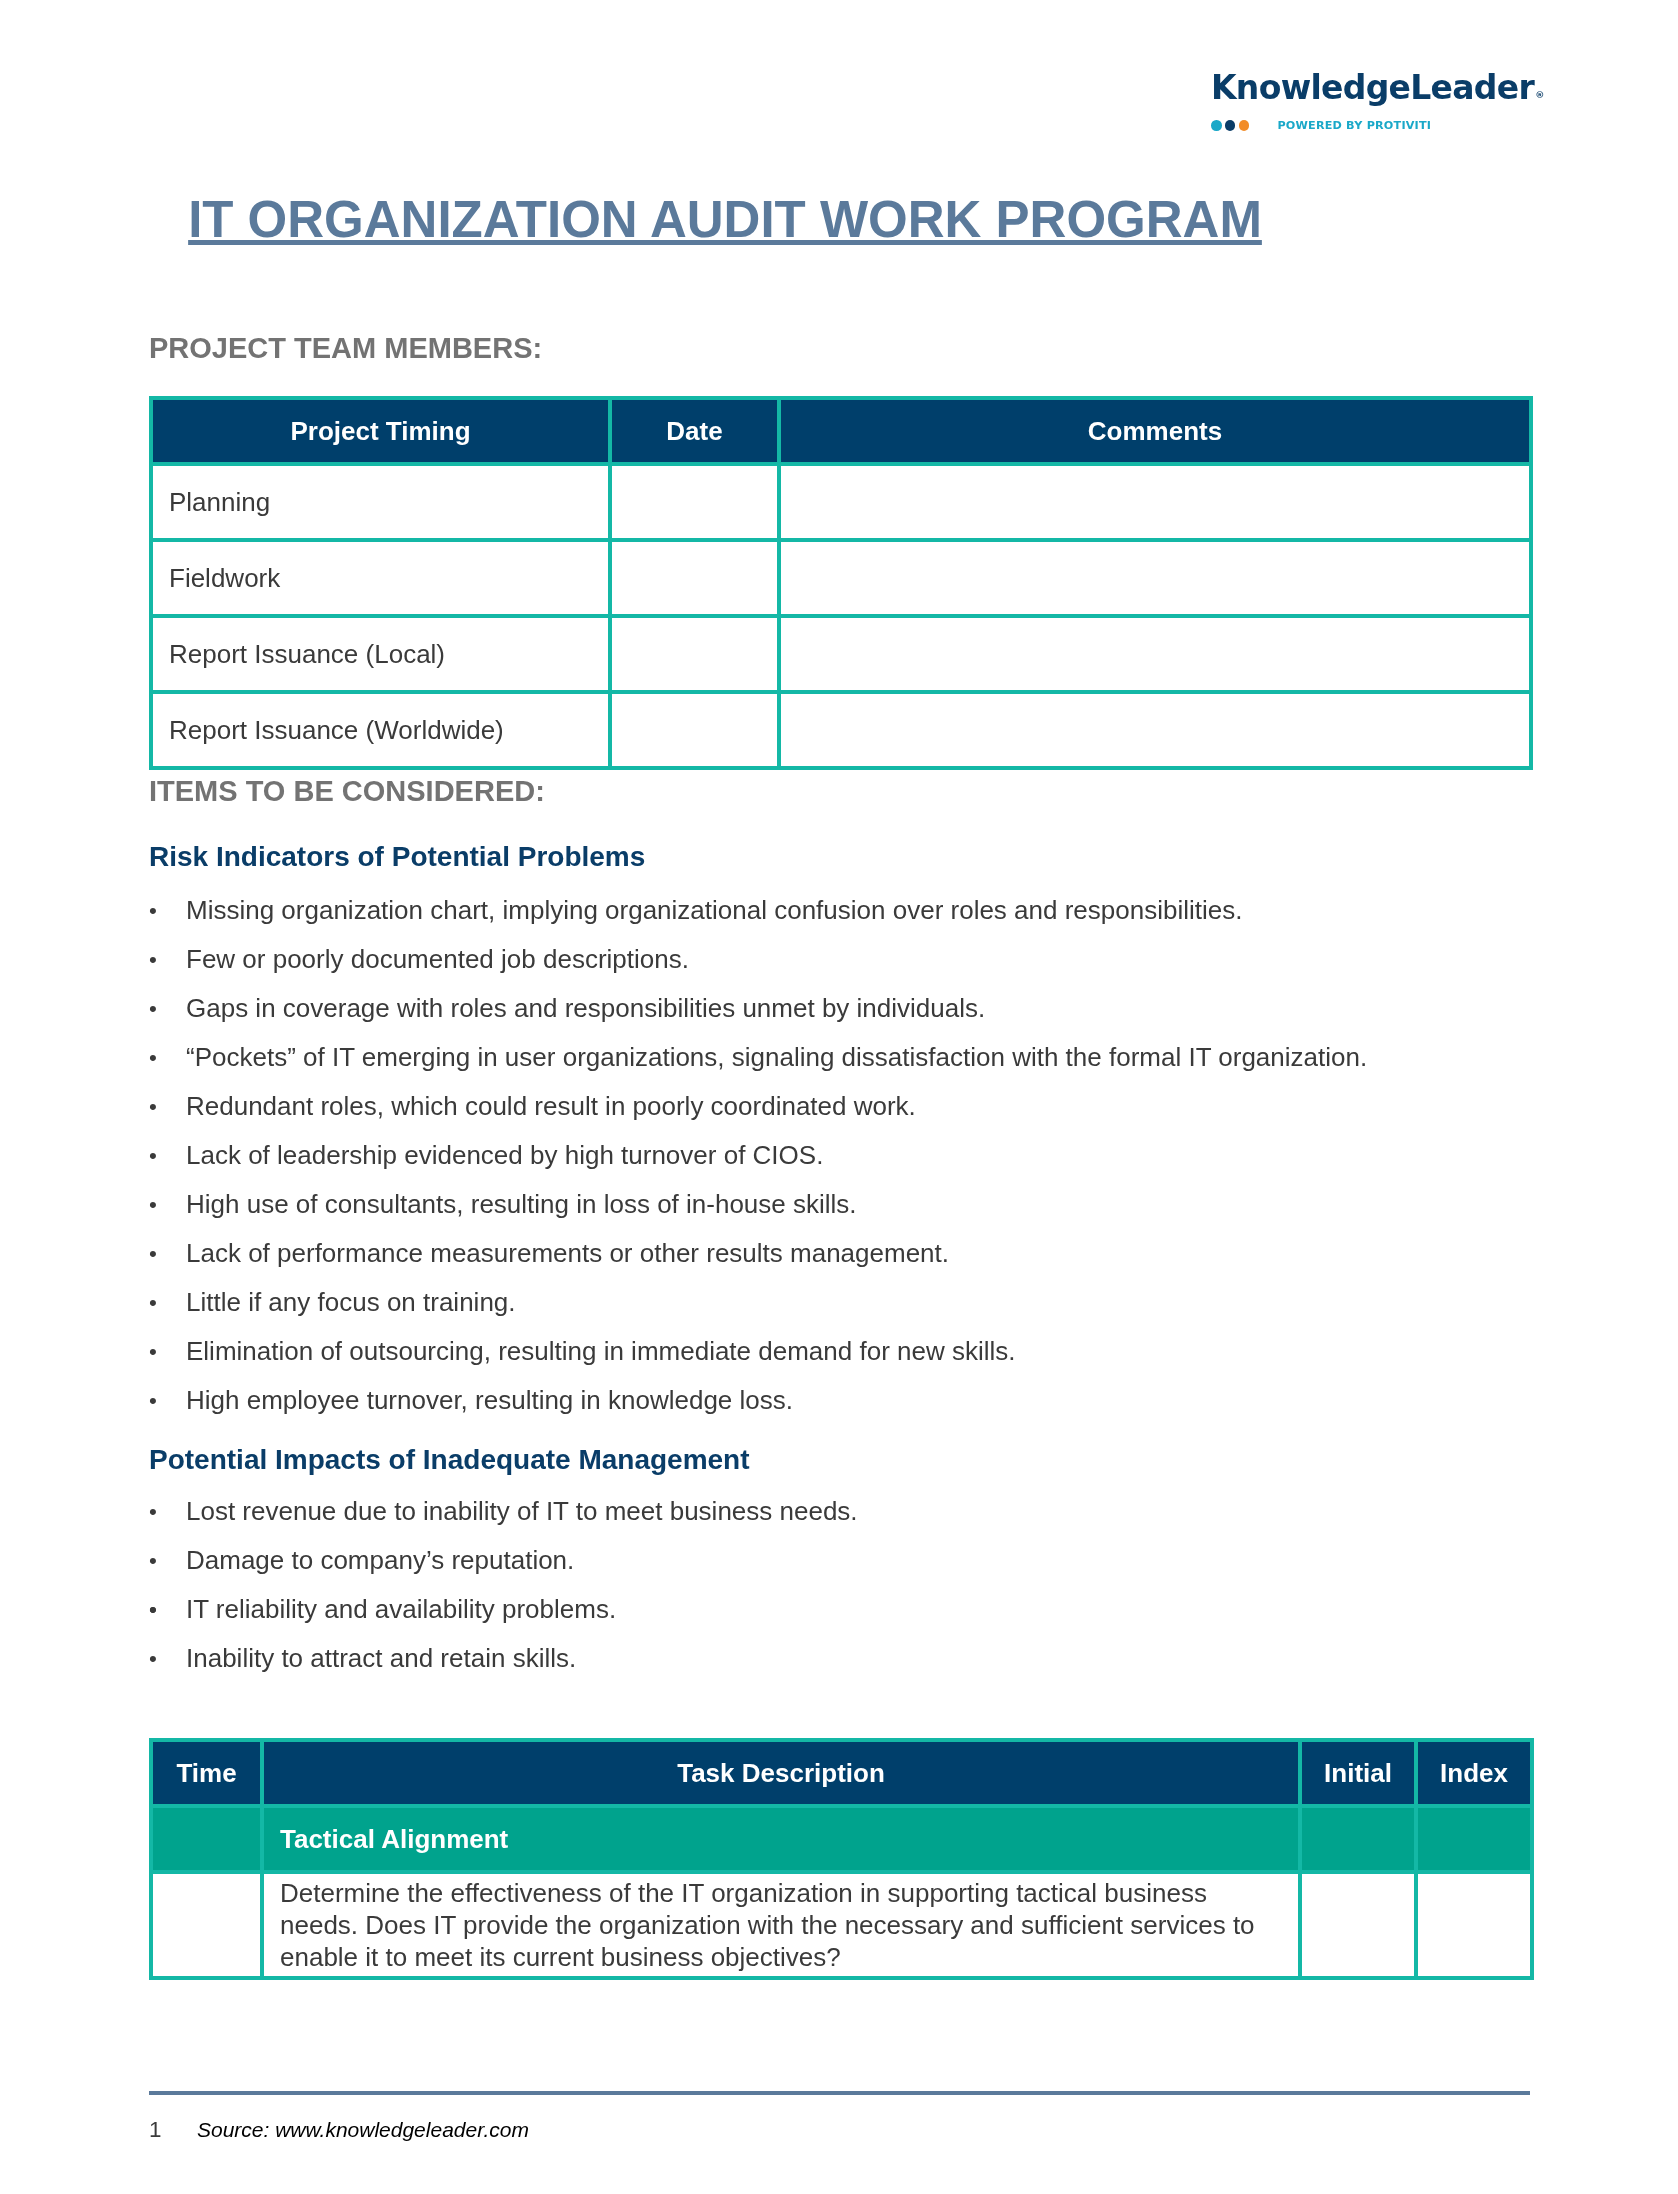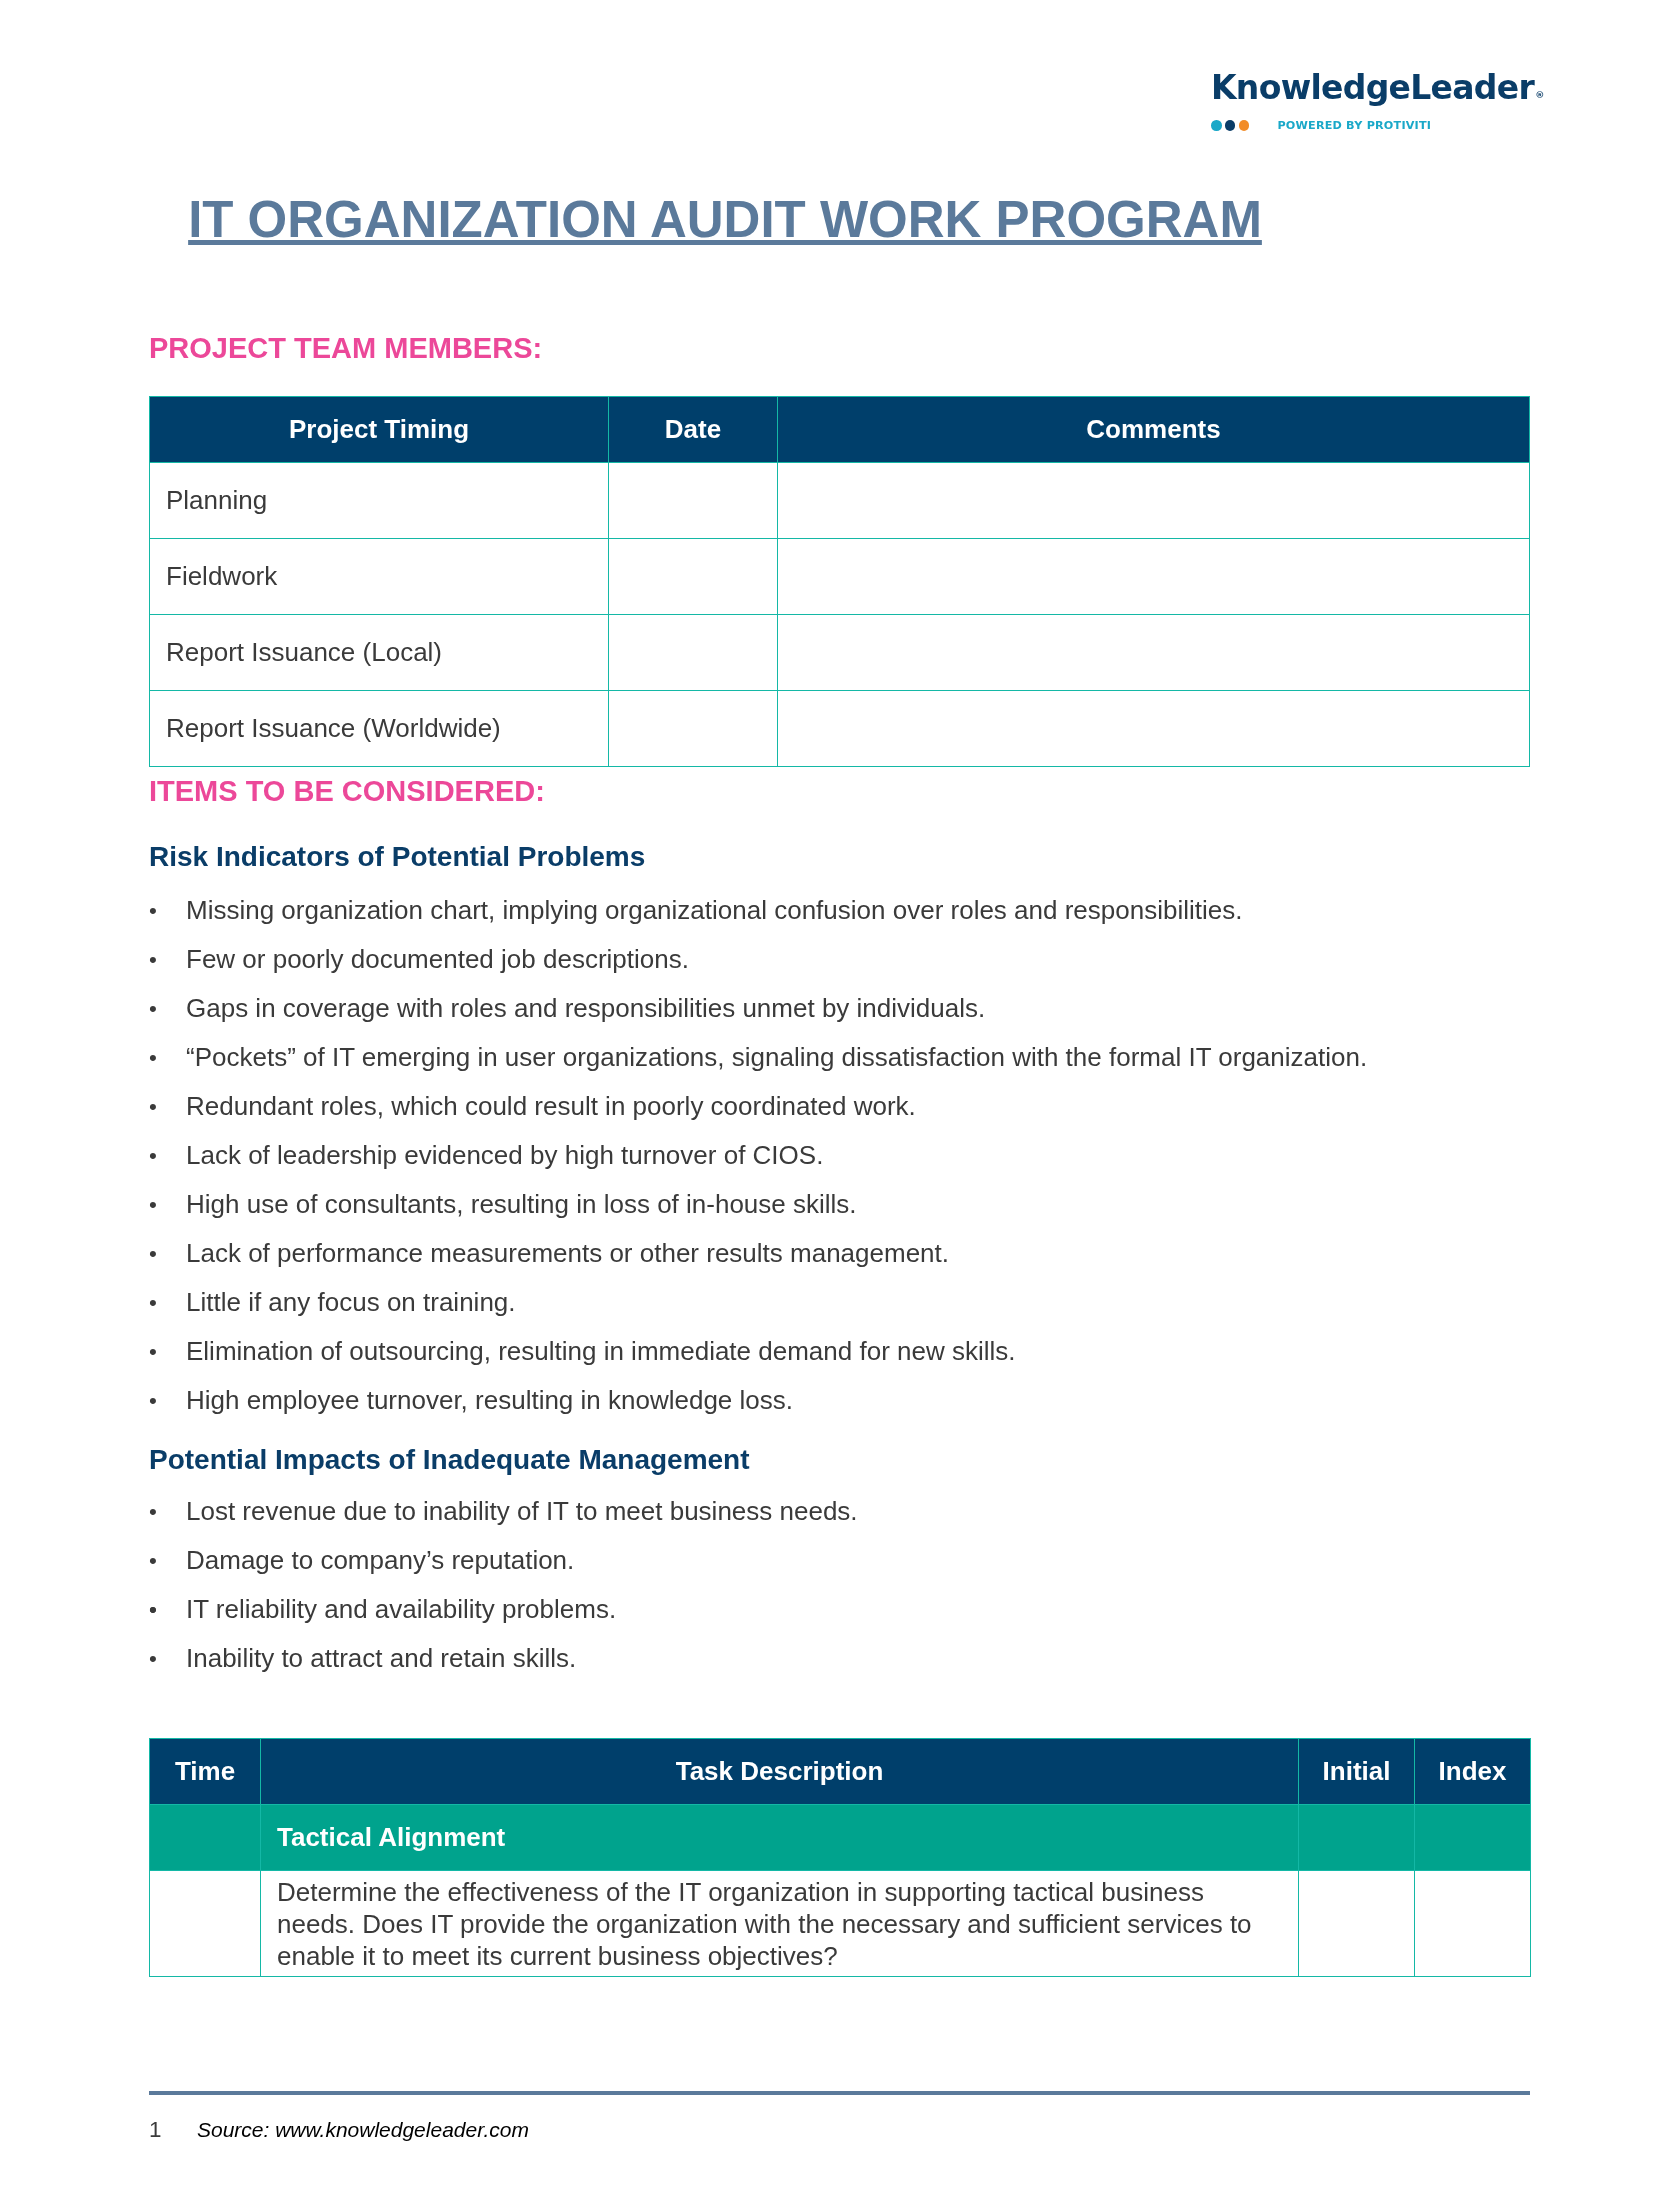--- a/index.html
+++ b/index.html
@@ -10,26 +10,26 @@
     .logo { position: absolute; left: 1211px; top: 68px; }
     .logo-word { font-family: "DejaVu Sans", sans-serif; font-weight: bold; font-size: 33px; color: #0a3d68; letter-spacing: -0.7px; line-height: 39px; white-space: nowrap; }
     .logo-reg { font-size: 9.2px; vertical-align: top; position: relative; top: 6.6px; margin-left: 1.3px; color: #0a3d68; }
     .logo-sub { position: absolute; left: 0; top: 51px; display: flex; align-items: center; white-space: nowrap; }
     .dot { width: 10.5px; height: 10.5px; border-radius: 50%; display: inline-block; margin-right: 3.3px; }
     .powered { font-family: "DejaVu Sans", sans-serif; font-weight: bold; font-size: 11.2px; color: #1aa8c8; margin-left: 25px; letter-spacing: 0.2px; }
 
     
     .title { position: absolute; left: 0; width: 1450px; top: 190px; text-align: center; font-weight: bold; font-size: 51px; color: #5b7a9b; line-height: 59px; text-decoration: underline; }
 
-    .section-heading { position: absolute; left: 149px; font-weight: bold; font-size: 29px; color: #ec4899; line-height: 34px; }
+    .section-heading { position: absolute; left: 149px; font-weight: bold; font-size: 29px; color: #737373; line-height: 34px; }
     .sub-heading { position: absolute; left: 149px; font-weight: bold; font-size: 28px; color: #0a3d68; line-height: 34px; }
 
     
     table { position: absolute; border-collapse: collapse; table-layout: fixed; }
-    td, th { border: 1px solid #14b8a6; }
+    td, th { border: 4px solid #14b8a6; }
     th { background: #003f6b; color: #ffffff; font-weight: bold; font-size: 26px; text-align: center; }
     .t1 { left: 149px; top: 396px; width: 1381px; }
     .t1 th { height: 66px; }
     .t1 td { height: 76px; font-size: 26px; padding-left: 16px; color: #3a3a3a; }
 
     .t2 { left: 149px; top: 1738px; width: 1381px; }
     .t2 th { height: 66px; }
     .t2 .section-row td { background: #00a38d; height: 66px; color: #ffffff; font-weight: bold; font-size: 26px; padding-left: 16px; }
     .t2 .task-row td { height: 106px; font-size: 26px; line-height: 32px; padding-left: 16px; padding-right: 13px; color: #3a3a3a; vertical-align: middle; }
 

